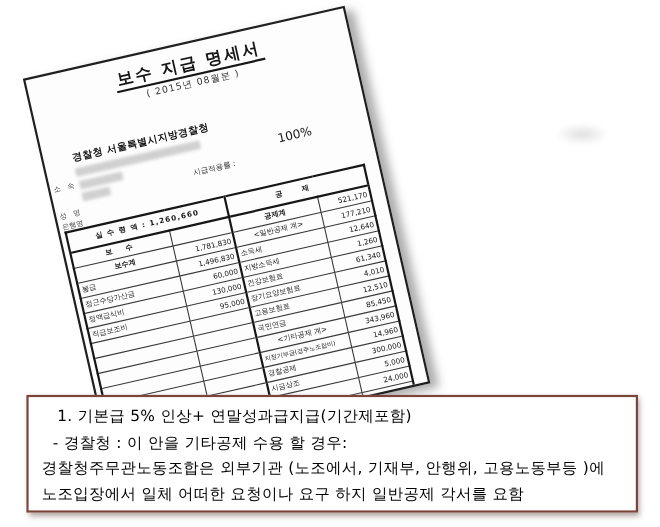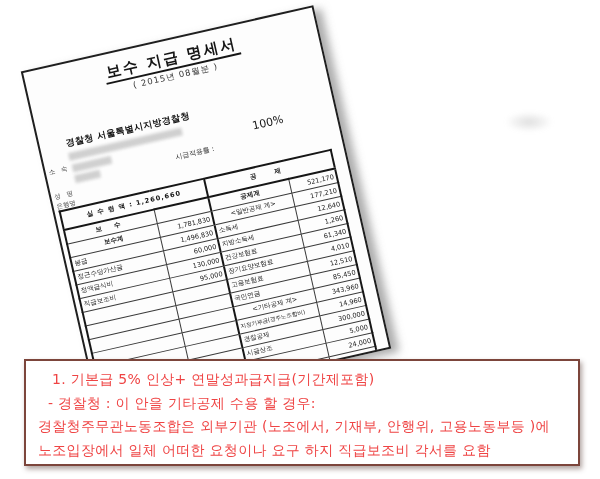--- a/index.html
+++ b/index.html
@@ -51,21 +51,21 @@
   .smudge{position:absolute;left:505px;top:112px;width:48px;height:20px;
           background:radial-gradient(closest-side,rgba(140,140,140,.28),rgba(140,140,140,0));
           filter:blur(2px);border-radius:50%;}
 
   
   .note-box{position:absolute;left:24px;top:359px;width:556px;height:107px;
             box-sizing:border-box;background:#ffffff;
             border:2px solid #7c453b;
             box-shadow:2px 3px 5px rgba(80,50,45,.45);
             padding:7px 12px 0 12px;}
-  .note-line{font-size:14px;line-height:23.5px;color:#ef4444;
+  .note-line{font-size:14px;line-height:23.5px;color:#000000;
              letter-spacing:.3px;white-space:nowrap;font-weight:500;}
   .ind1{padding-left:14px;}
   .ind2{padding-left:10px;}
 </style>
 </head>
 <body>
 
 <div class="paper">
   <div class="abs doc-title"><span>보수 지급 명세서</span></div>
   <div class="abs doc-period">( 2015년 08월분 )</div>
@@ -185,14 +185,14 @@
   </tbody>
     </table>
 </div>
 
 <div class="smudge"></div>
 
 <div class="note-box">
   <div class="note-line ind1">1. 기본급 5% 인상+ 연말성과급지급(기간제포함)</div>
   <div class="note-line ind2">- 경찰청 : 이 안을 기타공제 수용 할 경우:</div>
   <div class="note-line">경찰청주무관노동조합은 외부기관 (노조에서, 기재부, 안행위, 고용노동부등 )에</div>
-  <div class="note-line">노조입장에서 일체 어떠한 요청이나 요구 하지 직급보조비 각서를 요함</div>
+  <div class="note-line">노조입장에서 일체 어떠한 요청이나 요구 하지 일반공제 각서를 요함</div>
 </div>
 
 </body></html>

